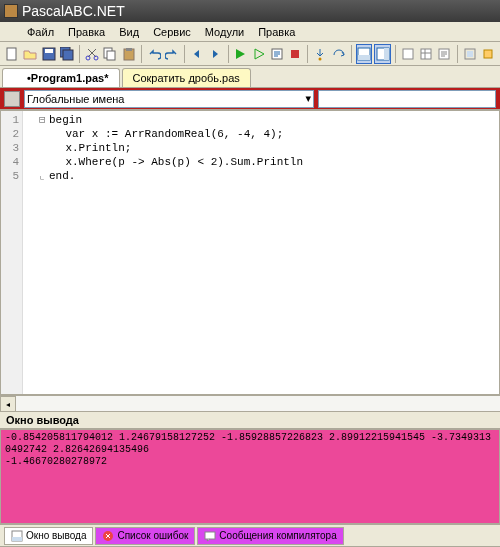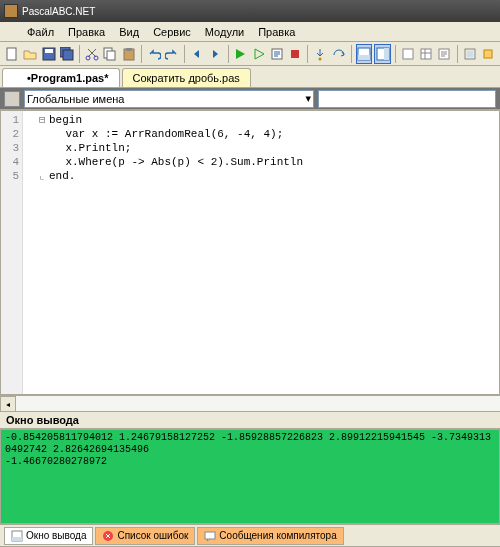--- a/index.html
+++ b/index.html
@@ -1,45 +1,45 @@
 <!DOCTYPE html>
 <html><head>
 <meta charset="utf-8">
 <style>
   * { margin: 0; padding: 0; box-sizing: border-box; }
   body { font-family: Tahoma, sans-serif; font-size: 11px; width: 500px; height: 547px; overflow: hidden; background: #ece9d8; }
   .titlebar { background: linear-gradient(#595959, #3a3a3a); color: #fff; height: 22px; display: flex; align-items: center; padding: 0 4px; }
   .titlebar .icon { width: 14px; height: 14px; background: #b84; margin-right: 4px; border: 1px solid #333; }
-  .titlebar .title { font-size: 10px; }
+  .titlebar .title { font-size: 14px; }
   .menubar { background: #ece9d8; height: 20px; display: flex; align-items: center; padding: 0 21px; gap: 2px; border-bottom: 1px solid #aca899; }
   .menubar span { padding: 2px 6px; cursor: default; }
   .toolbar { background: #ece9d8; height: 24px; display: flex; align-items: center; padding: 0 4px; gap: 2px; border-bottom: 1px solid #aca899; }
   .tbtn { width: 20px; height: 20px; display: flex; align-items: center; justify-content: center; cursor: pointer; }
   .tbtn.active { border: 1px solid #316ac5; background: #c1d2ee; }
   .sep { width: 1px; height: 18px; background: #aca899; margin: 0 2px; }
   .tabbar { background: #ece9d8; height: 22px; display: flex; align-items: flex-end; padding: 0 2px; border-bottom: 1px solid #aca899; }
   .tab { background: #fff; border: 1px solid #aca899; border-bottom: none; padding: 3px 10px; font-size: 11px; margin-right: 2px; border-radius: 3px 3px 0 0; cursor: pointer; }
   .tab.active { background: #fff; font-weight: bold; padding-left: 24px; }
   .tab.inactive { background: #fef9c3; }
-  .scopebar { background: #737373; height: 22px; display: flex; align-items: center; padding: 2px 4px; gap: 4px; border-bottom: 1px solid #aca899; }
+  .scopebar { background: #b91c1c; height: 22px; display: flex; align-items: center; padding: 2px 4px; gap: 4px; border-bottom: 1px solid #aca899; }
   .scope-icon { width: 16px; height: 16px; background: #d4d0c8; border: 1px solid #888; }
   .scope-select { flex: 0 0 290px; height: 18px; background: #fff; border: 1px solid #7f9db9; font-size: 11px; padding: 0 2px; display: flex; align-items: center; justify-content: space-between; }
   .scope-search { flex: 1; height: 18px; background: #fff; border: 1px solid #7f9db9; }
   .editor-area { display: flex; height: 285px; background: #fff; border: 1px solid #aca899; margin: 0; }
   .gutter { width: 22px; background: #f0f0f0; border-right: 1px solid #ddd; font-family: 'Courier New', monospace; font-size: 11px; color: #888; text-align: right; padding: 2px 3px 0 0; line-height: 14px; }
   .code { flex: 1; font-family: 'Courier New', monospace; font-size: 11px; padding: 2px 16px; line-height: 14px; white-space: pre; color: #000; }
   .fold { color: #888; display: inline-block; width: 10px; }
   .scrollbar-h { height: 16px; background: #ece9d8; border-top: 1px solid #aca899; display: flex; }
   .sb-btn { width: 16px; height: 16px; background: #ece9d8; border: 1px solid #aca899; display: flex; align-items: center; justify-content: center; font-size: 8px; }
   .sb-track { flex: 1; background: #f5f5f2; }
   .output-header { background: #ece9d8; height: 18px; border-top: 1px solid #aca899; border-bottom: 1px solid #aca899; padding: 2px 6px; font-size: 11px; font-weight: bold; }
-  .output-body { background: #22c55e; height: 95px; font-family: 'Courier New', monospace; font-size: 10px; padding: 2px 4px; white-space: pre-wrap; word-break: break-all; line-height: 12px; border: 1px solid #aca899; }
+  .output-body { background: #ec4899; height: 95px; font-family: 'Courier New', monospace; font-size: 10px; padding: 2px 4px; white-space: pre-wrap; word-break: break-all; line-height: 12px; border: 1px solid #aca899; }
   .output-tabs { background: #ece9d8; height: 22px; display: flex; align-items: center; padding: 2px 4px; gap: 2px; border-top: 1px solid #aca899; }
   .out-tab { background: #fff; border: 1px solid #aca899; padding: 2px 6px; font-size: 10px; display: flex; align-items: center; gap: 3px; cursor: pointer; }
-  .out-tab.inactive { background: #fdba74; }
+  .out-tab.inactive { background: #d946ef; }
   .out-tab-icon { width: 12px; height: 12px; }
   .statusbar { background: #ece9d8; height: 18px; display: flex; align-items: center; justify-content: space-between; padding: 0 4px; font-size: 10px; border-top: 1px solid #aca899; }
   svg { display: block; }
 </style>
 </head>
 <body>
 
 <div class="titlebar">
   <div class="icon"></div>
   <span class="title">PascalABC.NET</span>

